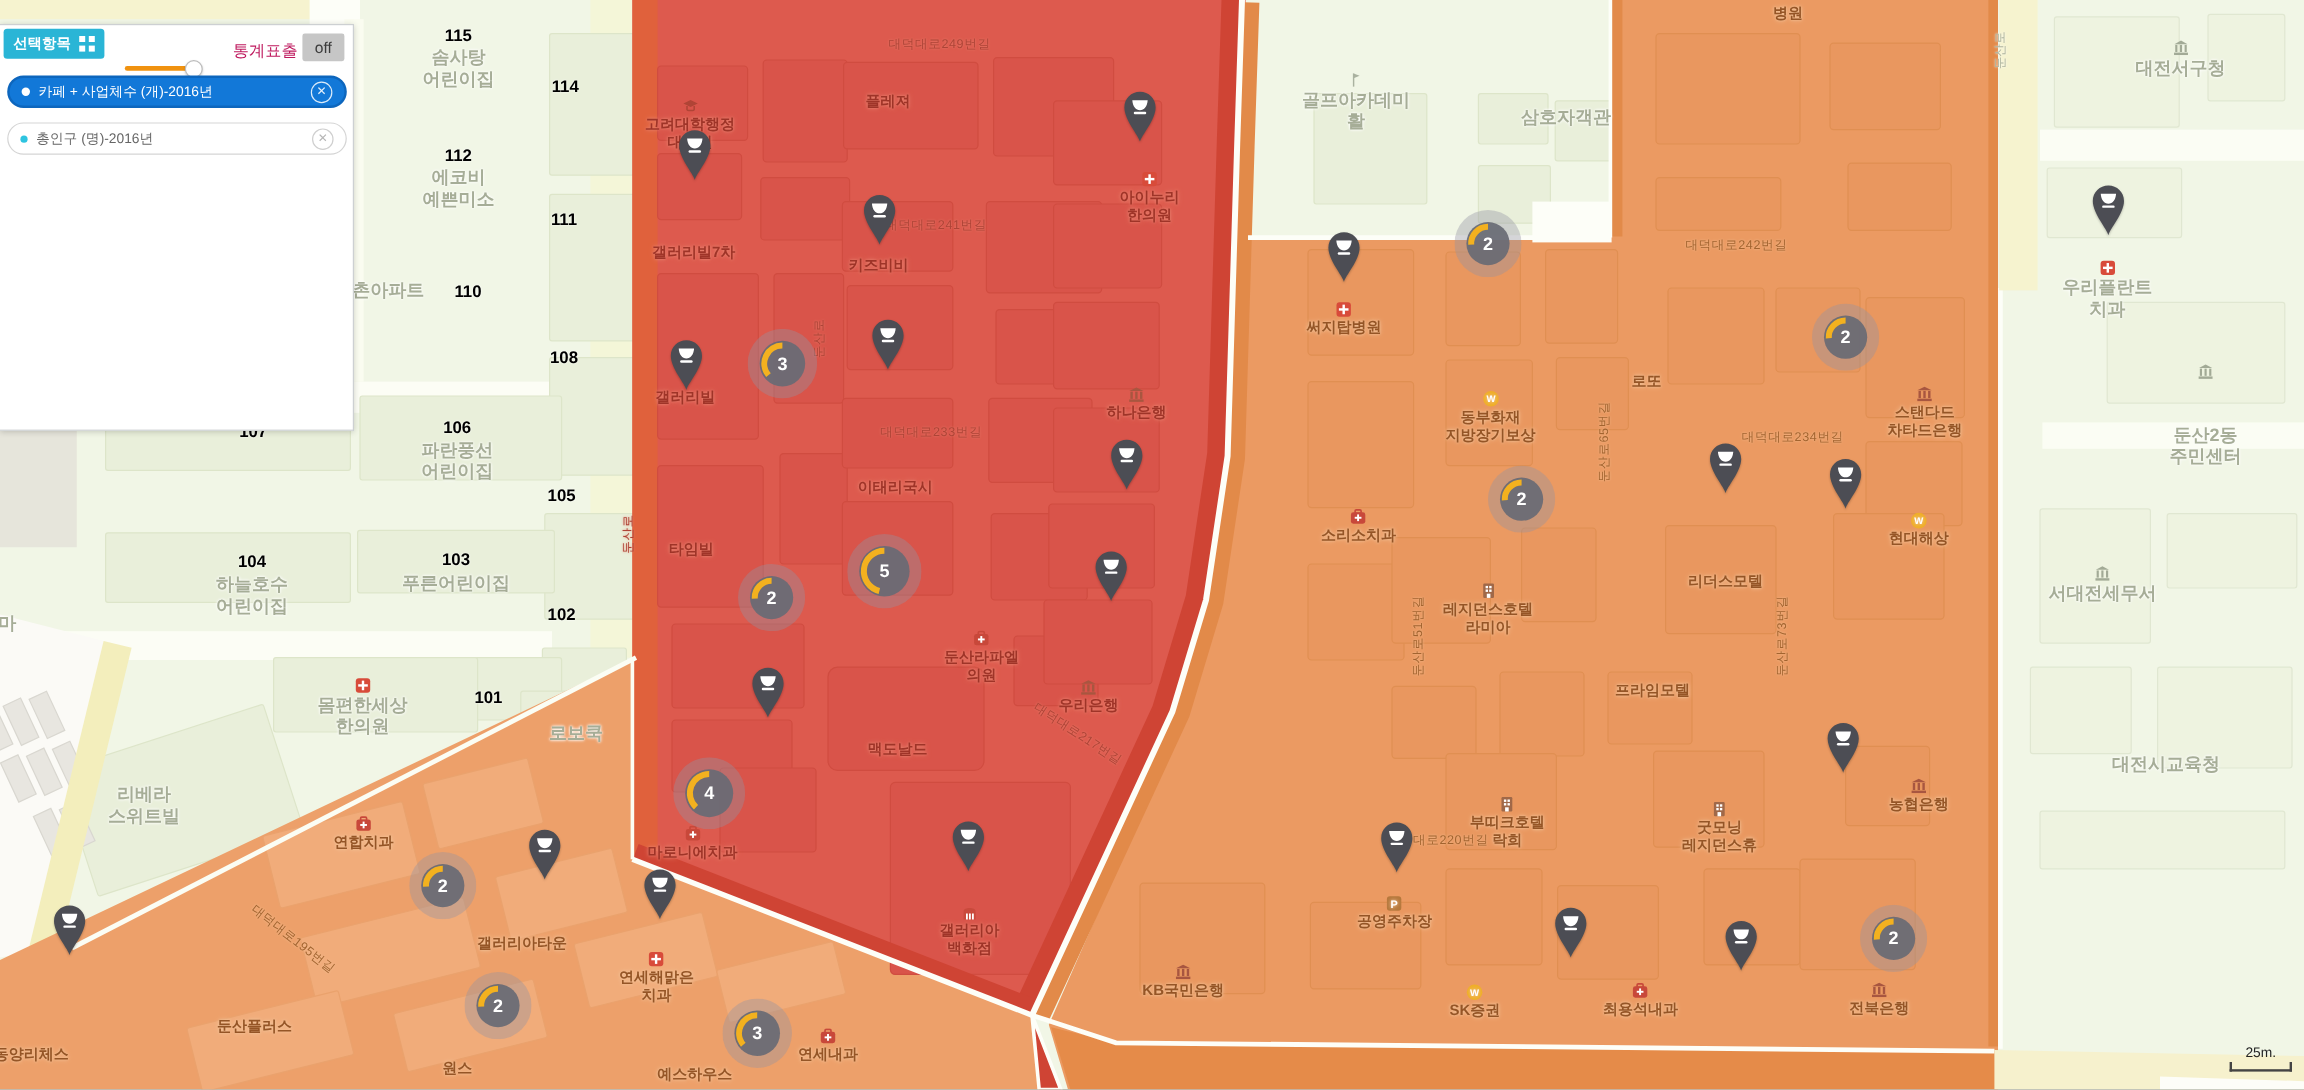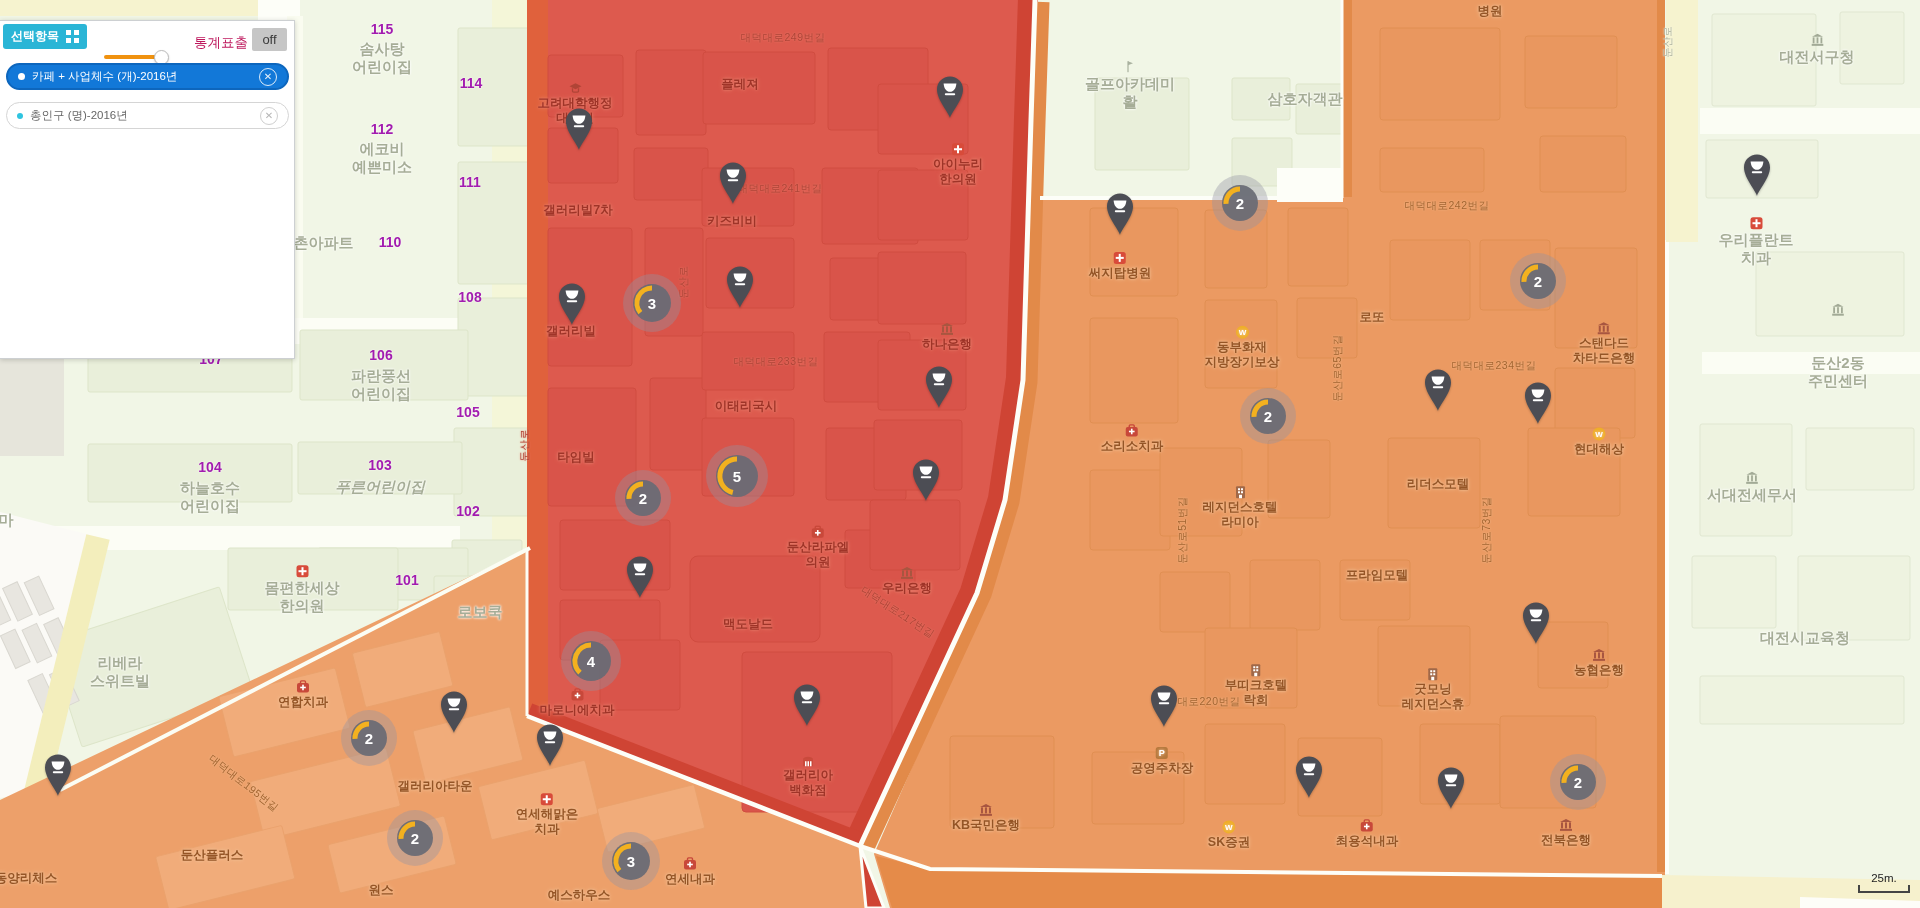--- a/index.html
+++ b/index.html
@@ -13,21 +13,21 @@
              transform:translate(-50%,-50%);z-index:3;}
   .map-label .txt{white-space:pre-line;}
   .map-label .mi{width:14px;height:14px;margin-bottom:1px;}
   .map-label .mi svg{width:14px;height:14px;display:block;}
   .k-r  {font-size:12.5px;font-weight:bold;color:#9f3428;text-shadow:0 0 2px #e8826f,0 0 4px #e8826f;}
   .k-rs {font-size:10.5px;color:#ae4437;letter-spacing:.5px;text-shadow:0 0 2px #e8826f;}
   .k-o  {font-size:12.5px;font-weight:bold;color:#955526;text-shadow:0 0 2px #f2c49b,0 0 4px #f2c49b;align-items:center;}
   .k-os {font-size:10.5px;color:#a3642f;letter-spacing:.5px;text-shadow:0 0 2px #f2c49b;}
   .k-g  {font-size:15px;font-weight:bold;color:#a6ad97;text-shadow:0 0 2px #fff,0 0 3px #fff;}
   .k-gs {font-size:10.5px;color:#aeb49e;text-shadow:0 0 2px #fff;}
-  .k-num{font-size:14px;font-weight:bold;color:#a21caf;text-shadow:0 0 2px #fff;}
+  .k-num{font-size:14px;font-weight:bold;color:#000000;text-shadow:0 0 2px #fff;}
 
   
   .pin{position:absolute;z-index:5;width:30px;height:44px;cursor:pointer;
        filter:drop-shadow(0 1px 1px rgba(0,0,0,.25));}
   .cluster{position:absolute;z-index:4;cursor:pointer;}
   .cluster .cnum{position:absolute;left:0;top:0;width:100%;height:100%;display:flex;
        align-items:center;justify-content:center;color:#fff;font-weight:bold;font-size:15px;}
 
   
   .panel{position:absolute;left:0;top:20px;width:294px;height:337px;background:#fff;
@@ -239,38 +239,38 @@
 
     <rect x="1666" y="0" width="32" height="242" fill="#f6f3cf"></rect>
     <path d="M1662,875 L1920,880 V908 H1662 Z" fill="#f6f1cd"></path>
     <path d="M1800,897 L1920,901 V908 H1800 Z" fill="#fdfdf8"></path>
   </svg>
 
   <div id="labels-layer">
       <div class="map-label k-num" style="left: 382px; top: 30px; transform: translate(-50%, -50%);"><span class="txt">115</span></div>
       <div class="map-label k-g" style="left: 382px; top: 58px; transform: translate(-50%, -50%);"><span class="txt">솜사탕
 어린이집</span></div>
-      <div class="map-label k-num" style="left: 471px; top: 84px; transform: translate(-50%, -50%); align-items: center;"><span class="txt">114</span></div>
+      <div class="map-label k-num" style="left: 471px; top: 72px; transform: translate(-50%, -50%); align-items: center;"><span class="txt">114</span></div>
       <div class="map-label k-num" style="left: 382px; top: 130px; transform: translate(-50%, -50%);"><span class="txt">112</span></div>
       <div class="map-label k-g" style="left: 382px; top: 158px; transform: translate(-50%, -50%);"><span class="txt">에코비
 예쁜미소</span></div>
       <div class="map-label k-num" style="left: 470px; top: 183px; transform: translate(-50%, -50%);"><span class="txt">111</span></div>
       <div class="map-label k-g" style="left: 316px; top: 243px; transform: translate(-50%, -50%);"><span class="txt">향촌아파트</span></div>
       <div class="map-label k-num" style="left: 390px; top: 243px; transform: translate(-50%, -50%);"><span class="txt">110</span></div>
       <div class="map-label k-num" style="left: 470px; top: 298px; transform: translate(-50%, -50%); text-align: center;"><span class="txt">108</span></div>
       <div class="map-label k-num" style="left: 211px; top: 360px; transform: translate(-50%, -50%);"><span class="txt">107</span></div>
       <div class="map-label k-num" style="left: 381px; top: 356px; transform: translate(-50%, -50%);"><span class="txt">106</span></div>
       <div class="map-label k-g" style="left: 381px; top: 385px; transform: translate(-50%, -50%);"><span class="txt">파란풍선
 어린이집</span></div>
       <div class="map-label k-num" style="left: 468px; top: 413px; transform: translate(-50%, -50%);"><span class="txt">105</span></div>
       <div class="map-label k-num" style="left: 210px; top: 468px; transform: translate(-50%, -50%);"><span class="txt">104</span></div>
       <div class="map-label k-g" style="left: 210px; top: 497px; transform: translate(-50%, -50%);"><span class="txt">하늘호수
 어린이집</span></div>
       <div class="map-label k-num" style="left: 380px; top: 466px; transform: translate(-50%, -50%);"><span class="txt">103</span></div>
-      <div class="map-label k-g" style="left: 380px; top: 487px; transform: translate(-50%, -50%); font-style: italic;"><span class="txt">푸른어린이집</span></div>
+      <div class="map-label k-g" style="left: 380px; top: 487px; transform: translate(-50%, -50%);"><span class="txt">푸른어린이집</span></div>
       <div class="map-label k-num" style="left: 468px; top: 512px; transform: translate(-50%, -50%);"><span class="txt">102</span></div>
       <div class="map-label k-num" style="left: 407px; top: 581px; transform: translate(-50%, -50%);"><span class="txt">101</span></div>
       <div class="map-label k-g" style="left: 302px; top: 590px; transform: translate(-50%, -50%);"><span class="mi"><svg viewBox="0 0 14 14">
             <rect x="1" y="1" width="12" height="12" rx="2.5" fill="#d84b3a"></rect>
             <rect x="6" y="3" width="2" height="8" fill="#fff"></rect>
             <rect x="3" y="6" width="8" height="2" fill="#fff"></rect>
           </svg></span><span class="txt">몸편한세상
 한의원</span></div>
       <div class="map-label k-g" style="left: 480px; top: 612px; transform: translate(-50%, -50%);"><span class="txt">로보쿡</span></div>
       <div class="map-label k-g" style="left: 120px; top: 672px; transform: translate(-50%, -50%);"><span class="txt">리베라

